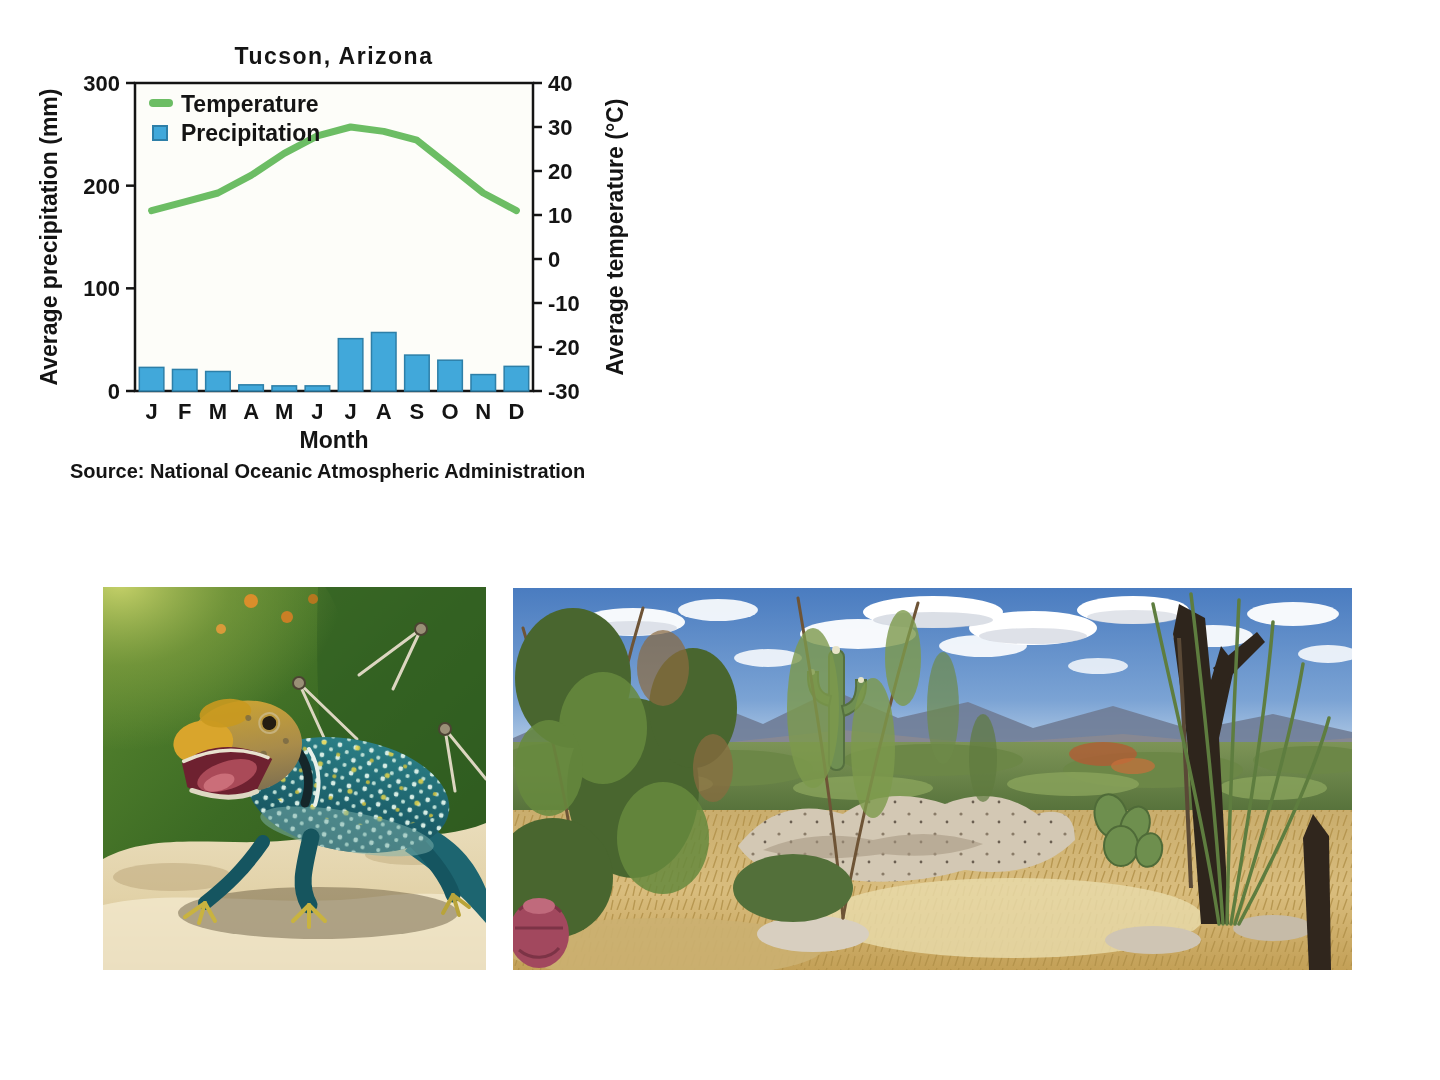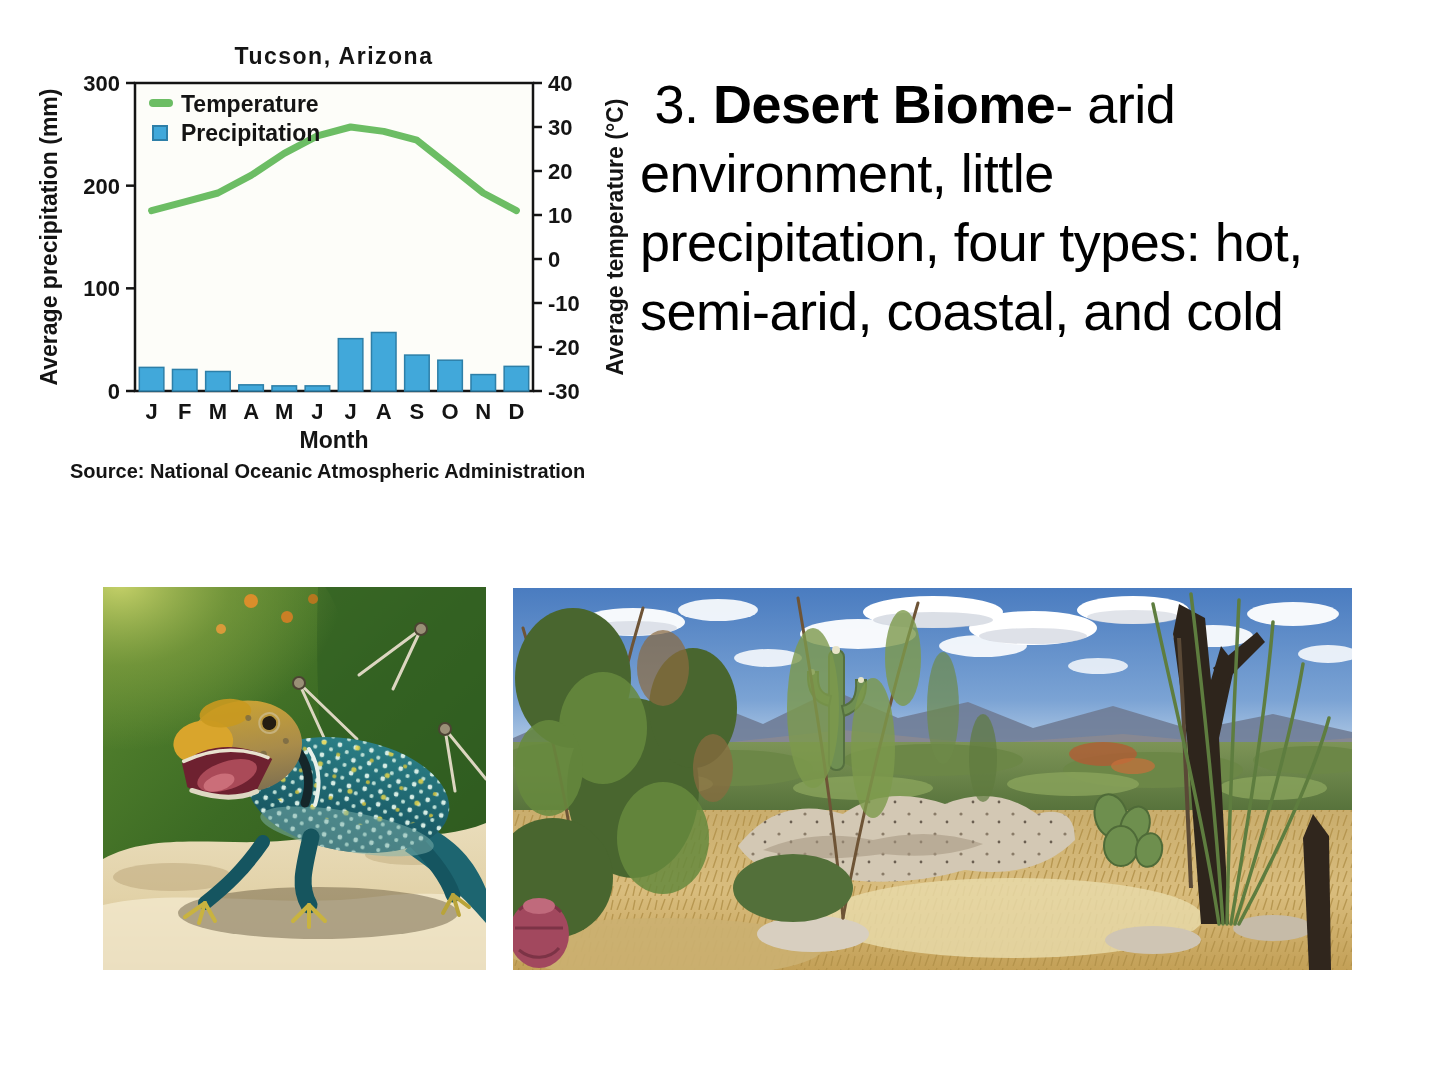--- a/index.html
+++ b/index.html
@@ -89,21 +89,20 @@
         <text x="22" y="199" text-anchor="middle" class="axis" transform="rotate(-90 22 199)">Average precipitation (mm)</text>
         <text x="588" y="199" text-anchor="middle" class="axis" transform="rotate(-90 588 199)">Average temperature (°C)</text>
         <rect x="114" y="61" width="24" height="8" rx="4" fill="#6cbd64"></rect>
         <text x="146" y="74" class="legend">Temperature</text>
         <rect x="118" y="88" width="14" height="14" fill="#41a8da" stroke="#2d7fa8" stroke-width="2"></rect>
         <text x="146" y="103" class="legend">Precipitation</text>
         <text x="35" y="440" class="source">Source: National Oceanic Atmospheric Administration</text>
       </svg>
   </figure>
 
-  <p class="headline"><span class="pre"> 3. </span><b>Desert Biome</b><span>- arid environment, little precipitation, four types: hot, semi-arid, coastal, and cold</span></p>
 
   <svg id="lizard-photo" class="photo" viewBox="0 0 383 383">
     <defs>
       <linearGradient id="lzbg" x1="0" y1="0" x2="1" y2="1">
         <stop offset="0" stop-color="#5d8a31"></stop>
           <stop offset=".45" stop-color="#3c6b24"></stop>
           <stop offset="1" stop-color="#2a511b"></stop>
       </linearGradient>
       <radialGradient id="lzlight" cx=".3" cy=".25" r=".7">
         <stop offset="0" stop-color="#cdd66d" stop-opacity=".95"></stop>

